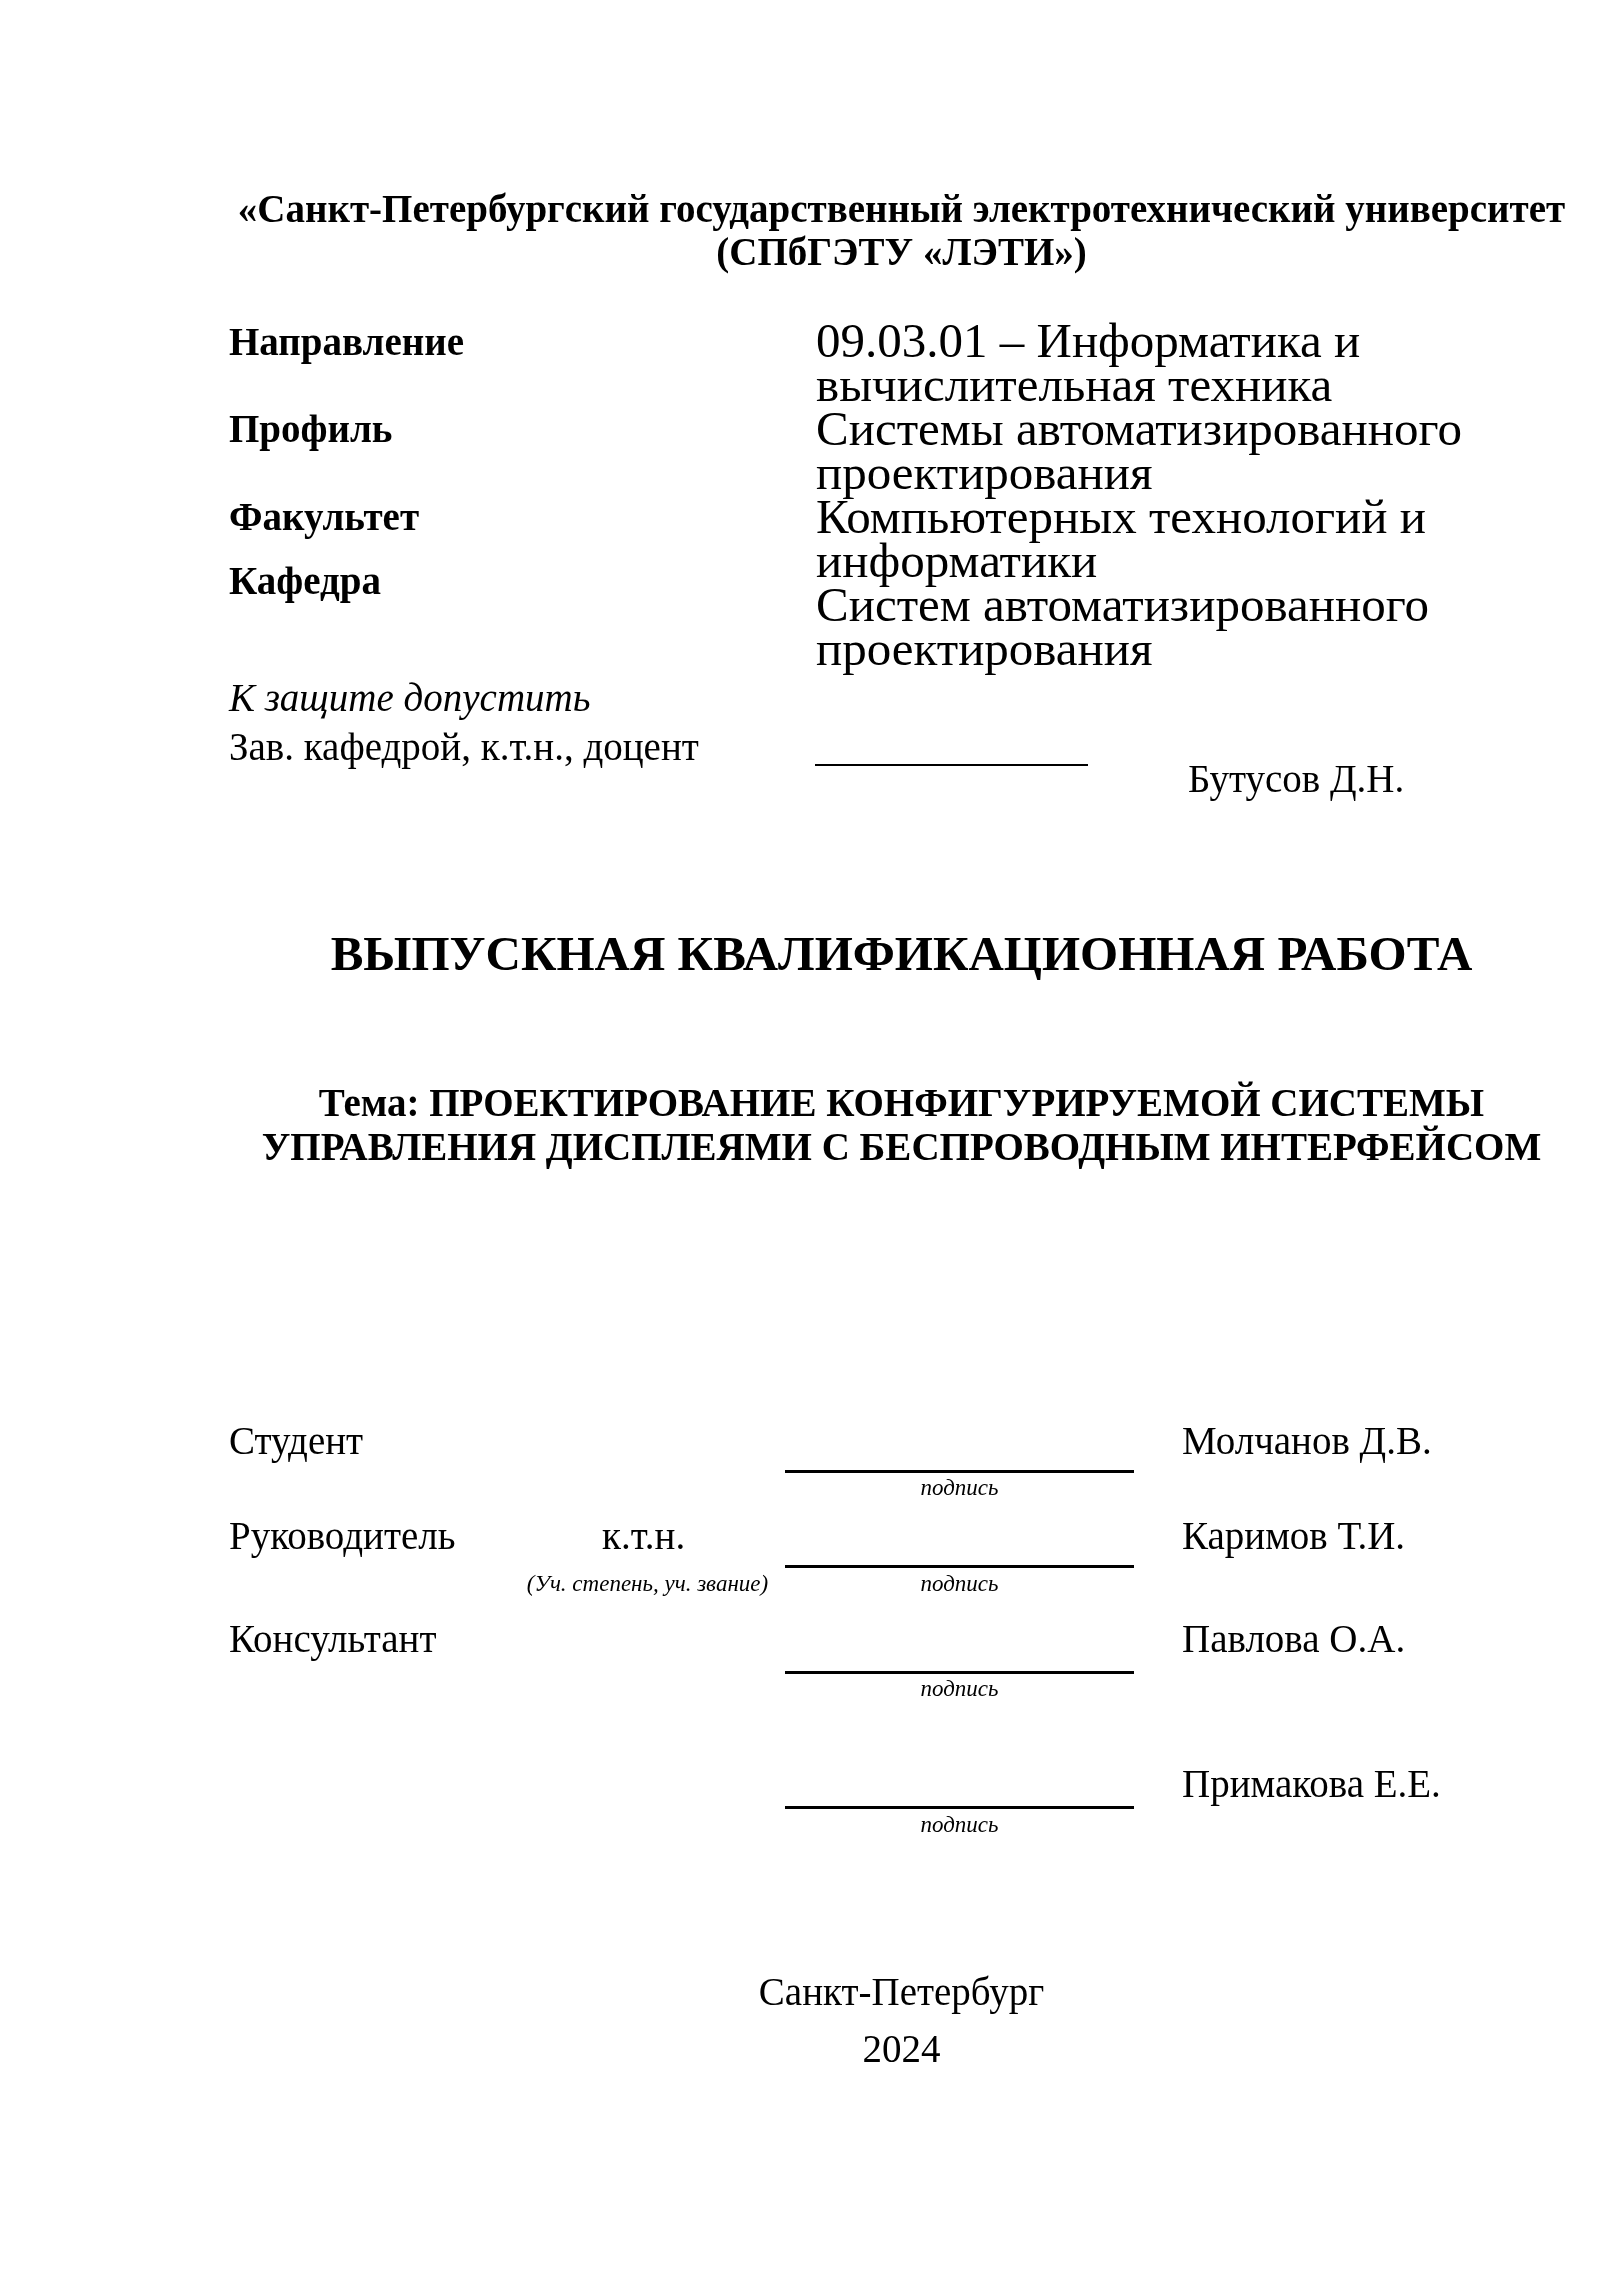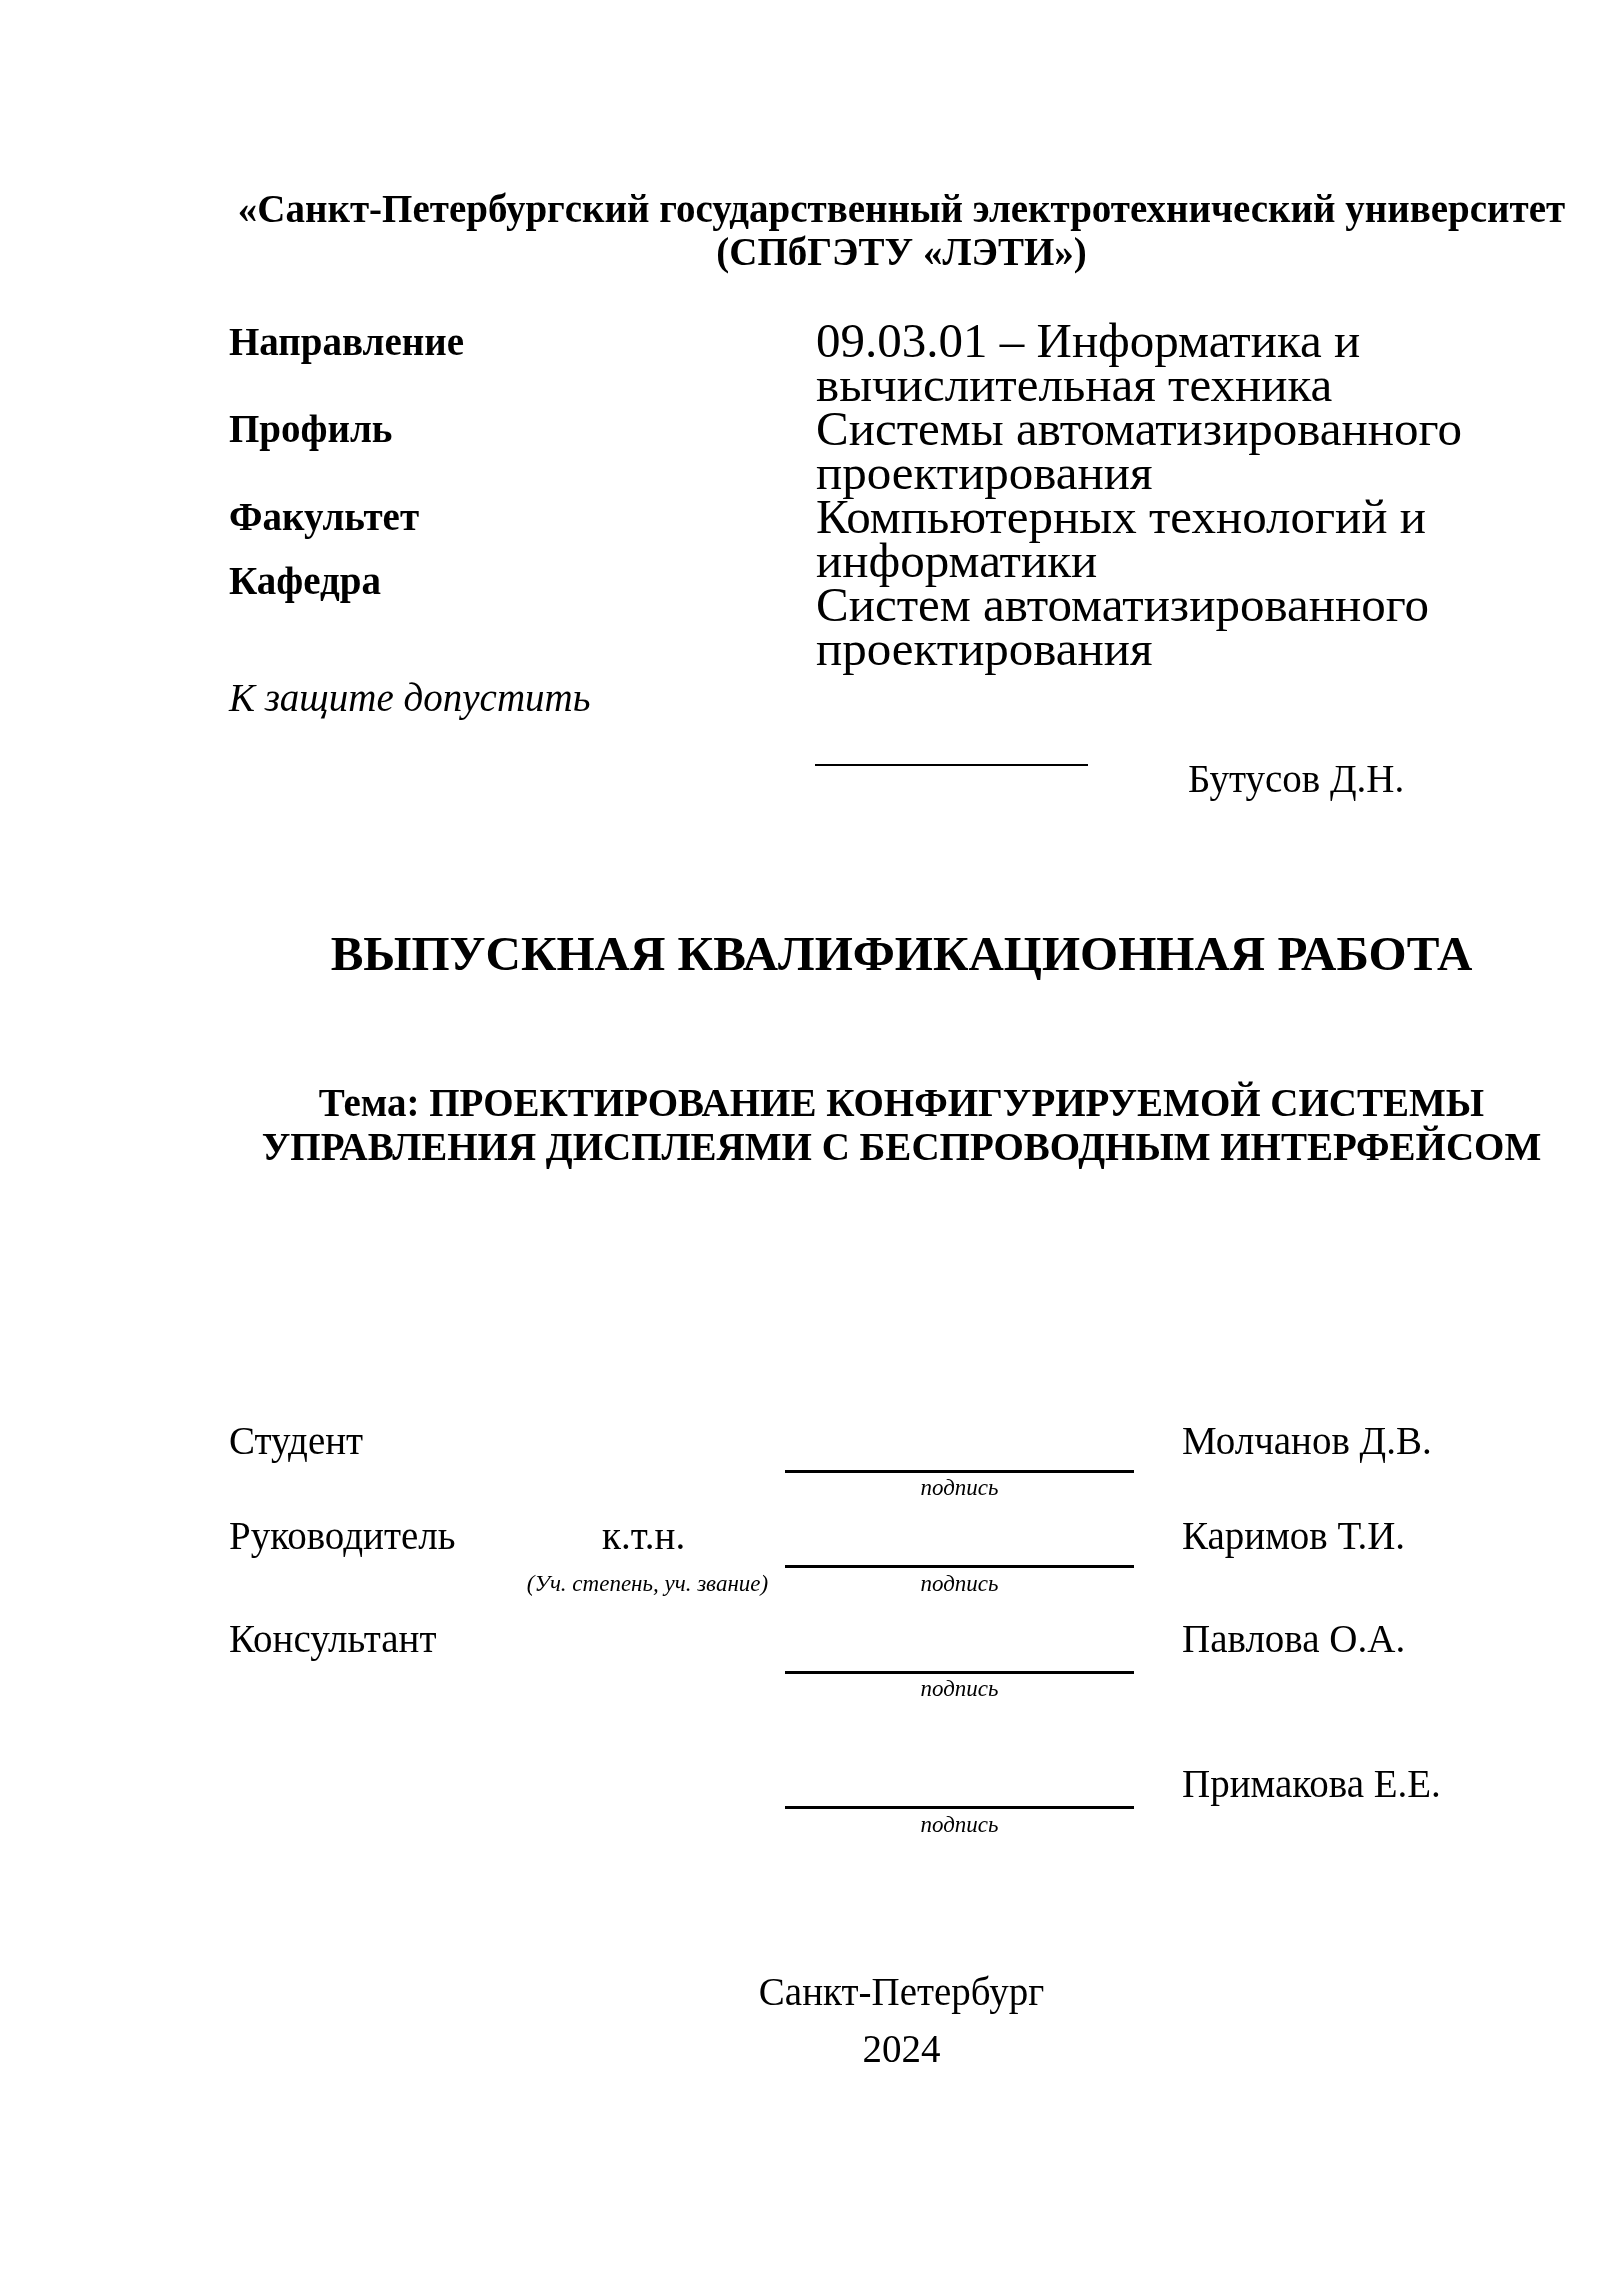--- a/index.html
+++ b/index.html
@@ -128,20 +128,21 @@
   <div class="prog-label" style="top:559px">Кафедра</div>
 
   <div id="prog-values">
     <p>09.03.01 – Информатика и вычислительная техника</p>
     <p>Системы автоматизированного проектирования</p>
     <p>Компьютерных технологий и информатики</p>
     <p>Систем автоматизированного проектирования</p>
   </div>
 
   <div id="approval-permit">К защите допустить</div>
+  <div id="approval-position">Зав. кафедрой, к.т.н., доцент</div>
   <div id="approval-blank"></div>
   <div id="approval-name">Бутусов Д.Н.</div>
 
   <div id="title-line1" class="centered work-title">ВЫПУСКНАЯ КВАЛИФИКАЦИОННАЯ РАБОТА</div>
   <div id="theme" class="centered">Тема: ПРОЕКТИРОВАНИЕ КОНФИГУРИРУЕМОЙ СИСТЕМЫ УПРАВЛЕНИЯ ДИСПЛЕЯМИ С БЕСПРОВОДНЫМ ИНТЕРФЕЙСОМ</div>
 
   <div class="sig-role" style="top:1419px">Студент</div>
   <div class="sig-line" style="top:1470px"></div>
   <div class="sig-caption" style="top:1474px">подпись</div>
   <div class="sig-name" style="top:1419px">Молчанов Д.В.</div>

